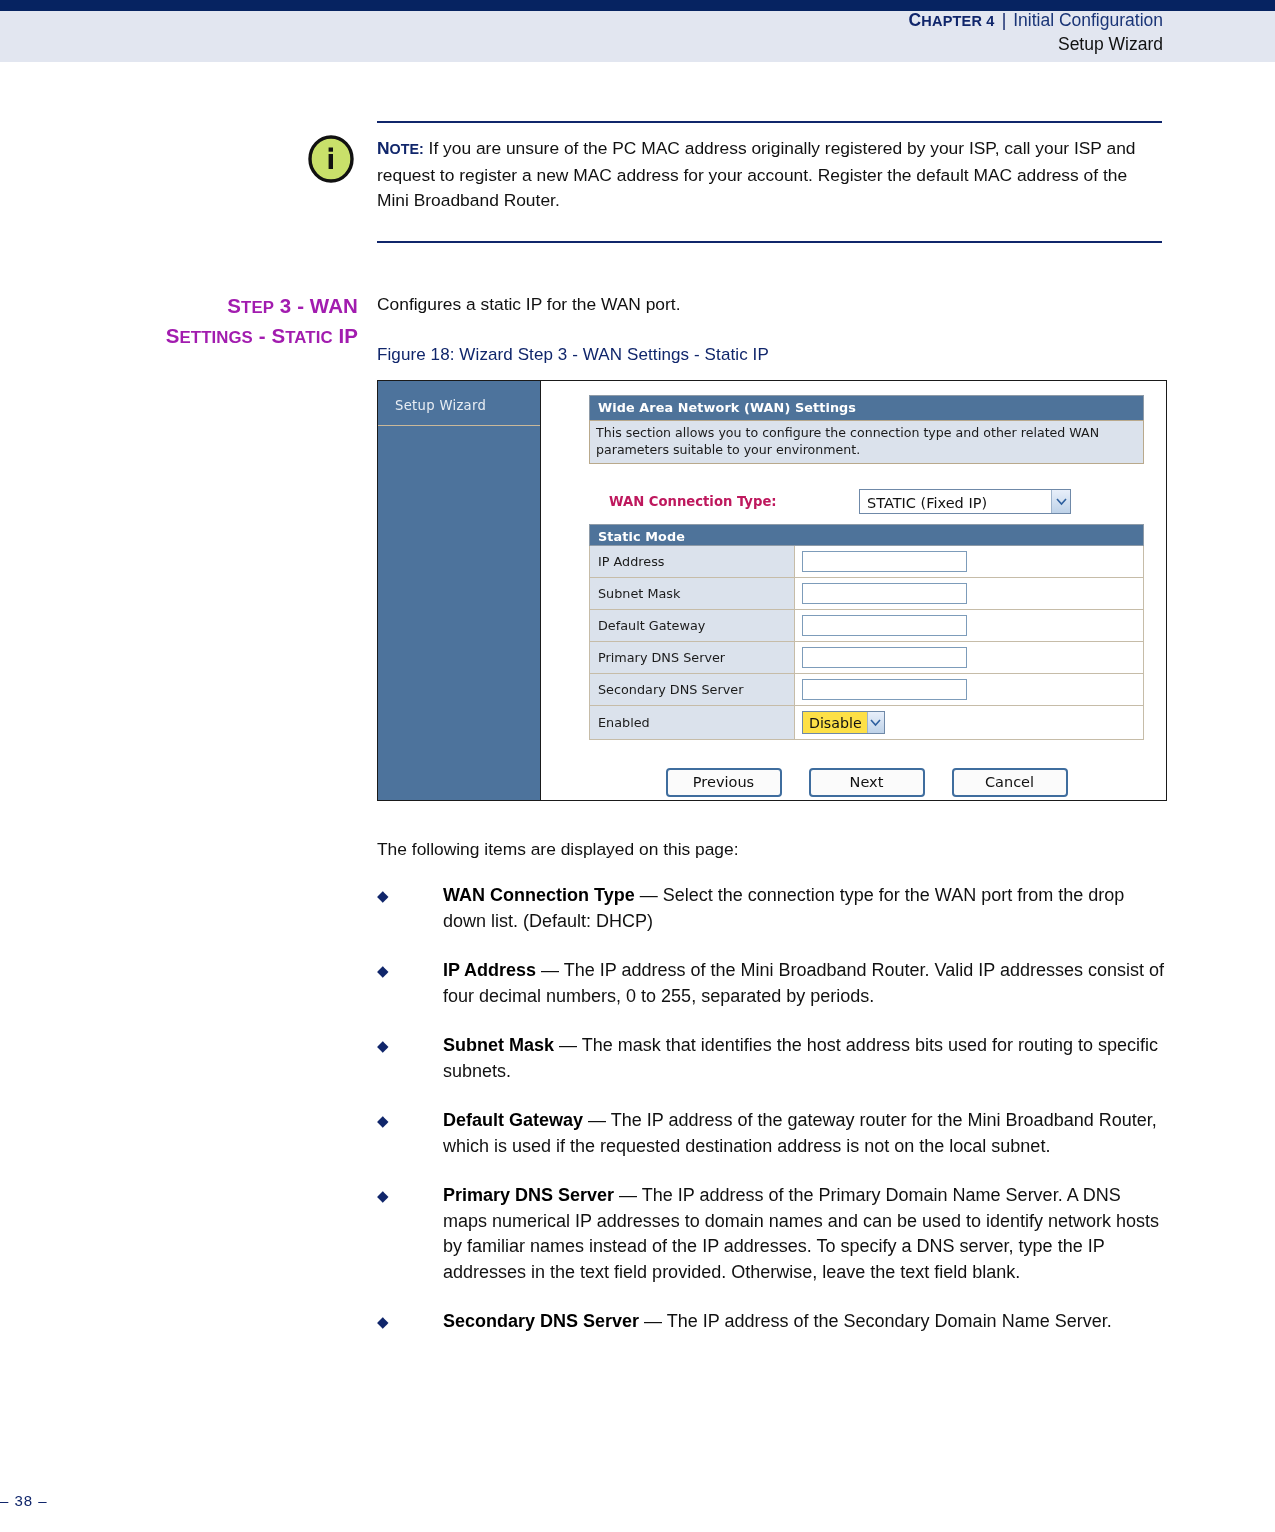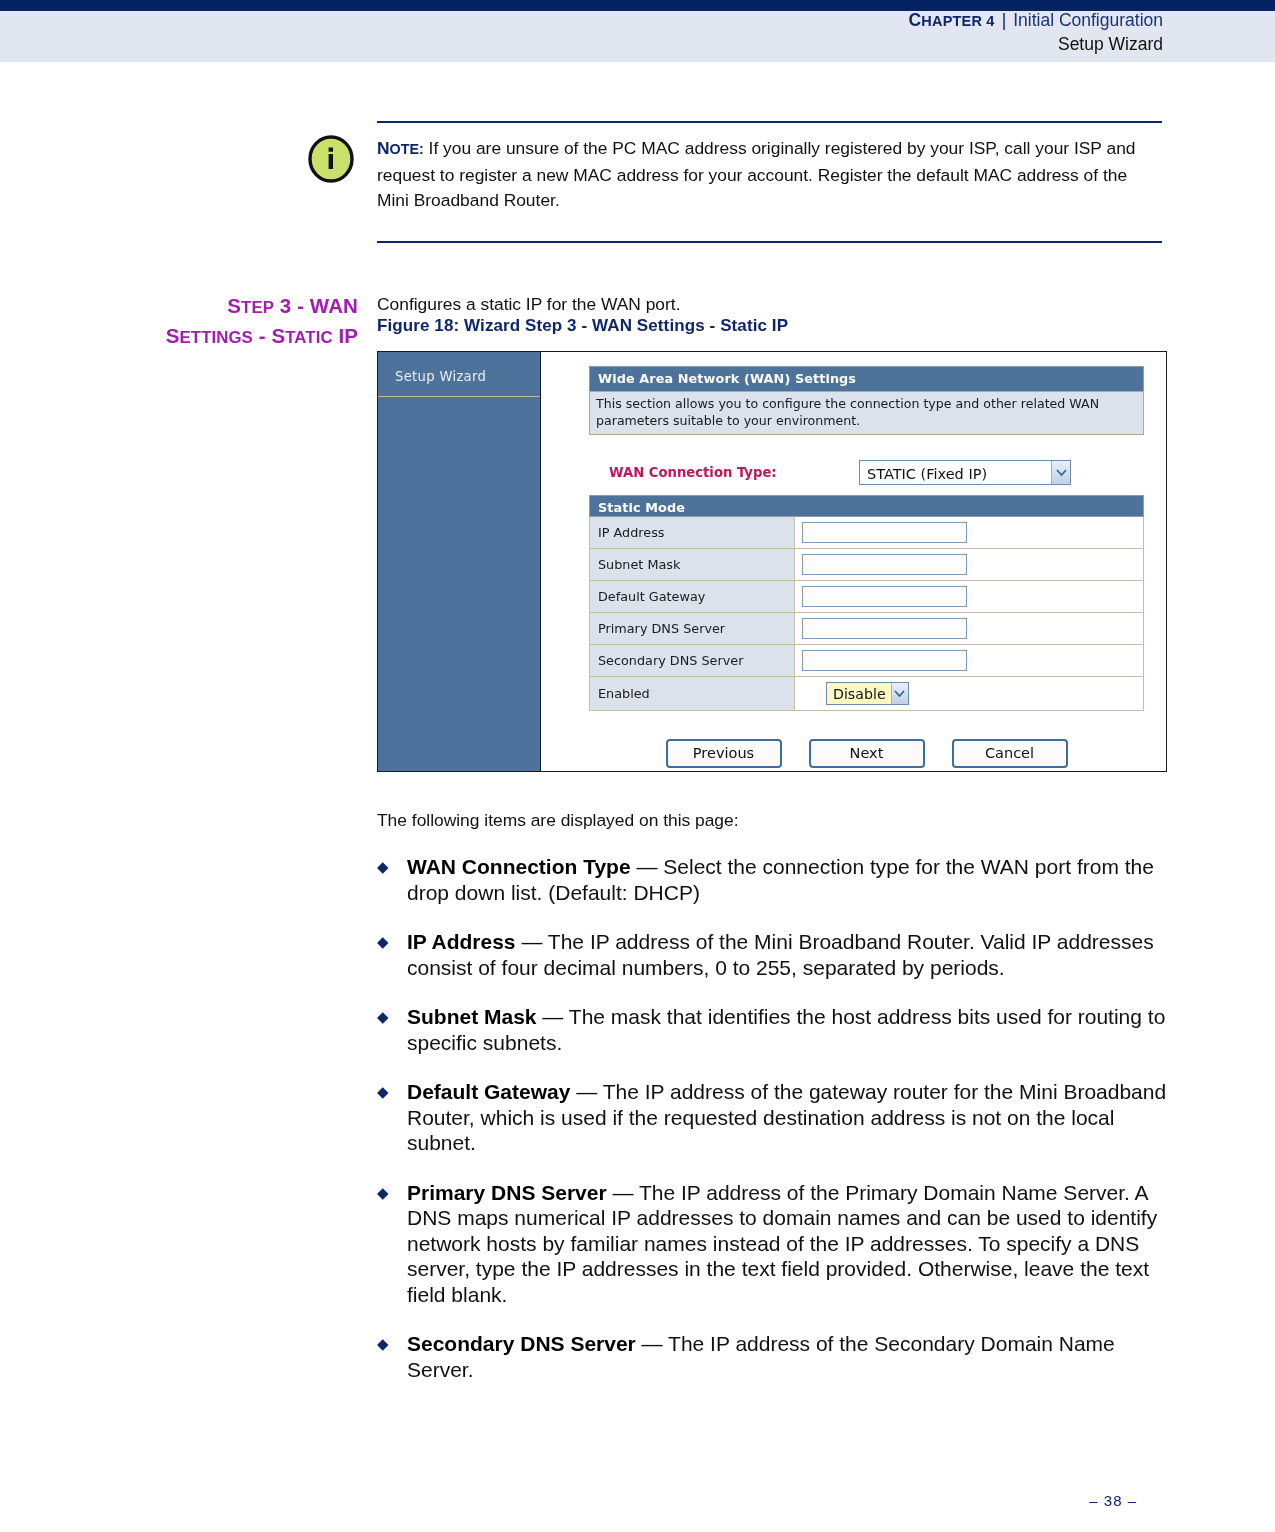--- a/index.html
+++ b/index.html
@@ -77,21 +77,22 @@
   .side-heading .sc { font-size: 16.8px; }
 
   
   .body-col {
     position: absolute; left: 377px; top: 292px; width: 790px;
   }
   .lead-text {
     font-size: 17.4px; line-height: 24px; color: #111111;
   }
   .fig-caption {
-    font-size: 17px; font-weight: bold; color: #10266b;
+    margin-top: 29px;
+    font-size: 17px; font-weight: normal; color: #10266b;
     letter-spacing: 0.1px;
   }
 
   
   .figure {
     margin-top: 15px;
     width: 790px; height: 421px;
     border: 1px solid #1a1a1a;
     background: #ffffff;
     display: flex;
@@ -198,23 +199,23 @@
     border: 1px solid #c6bca8;
     padding: 5px 0 5px 7px;
   }
   .txtbox {
     width: 165px; height: 21px;
     border: 1px solid #7d9cba;
     background: #ffffff;
   }
   .mini-select {
     border: 1px solid #6f89a8;
-    background: #fef9c3;
+    background: #fde047;
     height: 23px;
-    display: inline-flex; align-items: stretch; margin-left: 24px;
+    display: inline-flex; align-items: stretch;
   }
   .mini-select .sel-text {
     font-size: 14.2px; color: #111111;
     padding: 0 5px 0 6px;
     display: flex; align-items: center;
   }
   .mini-select .select-arrow { width: 17px; }
 
   .fig-buttons {
     display: flex; justify-content: center; gap: 27px;
@@ -243,29 +244,30 @@
     margin-bottom: 24px;
   }
   .bullet-marker {
     color: #10266b;
     font-size: 15px;
     line-height: 25.5px;
     width: 30px;
     flex: 0 0 30px;
   }
   .bullet-text {
-    font-size: 21px; line-height: 25.5px; color: #111111;
+    font-size: 18px; line-height: 25.5px; color: #111111;
     flex: 1 1 auto;
+    margin-left: 36px;
   }
   .bullet-term { font-weight: bold; color: #000000; }
 
   
   .footer {
     position: absolute; left: 0; bottom: 23px;
-    width: 1137px; text-align: right;
+    width: 1137px; text-align: left;
     color: #10266b;
     font-size: 15px;
     letter-spacing: 1px;
   }
 </style>
 </head>
 <body>
 
 <div class="header-navybar"></div>
 <div class="header-band"></div>

